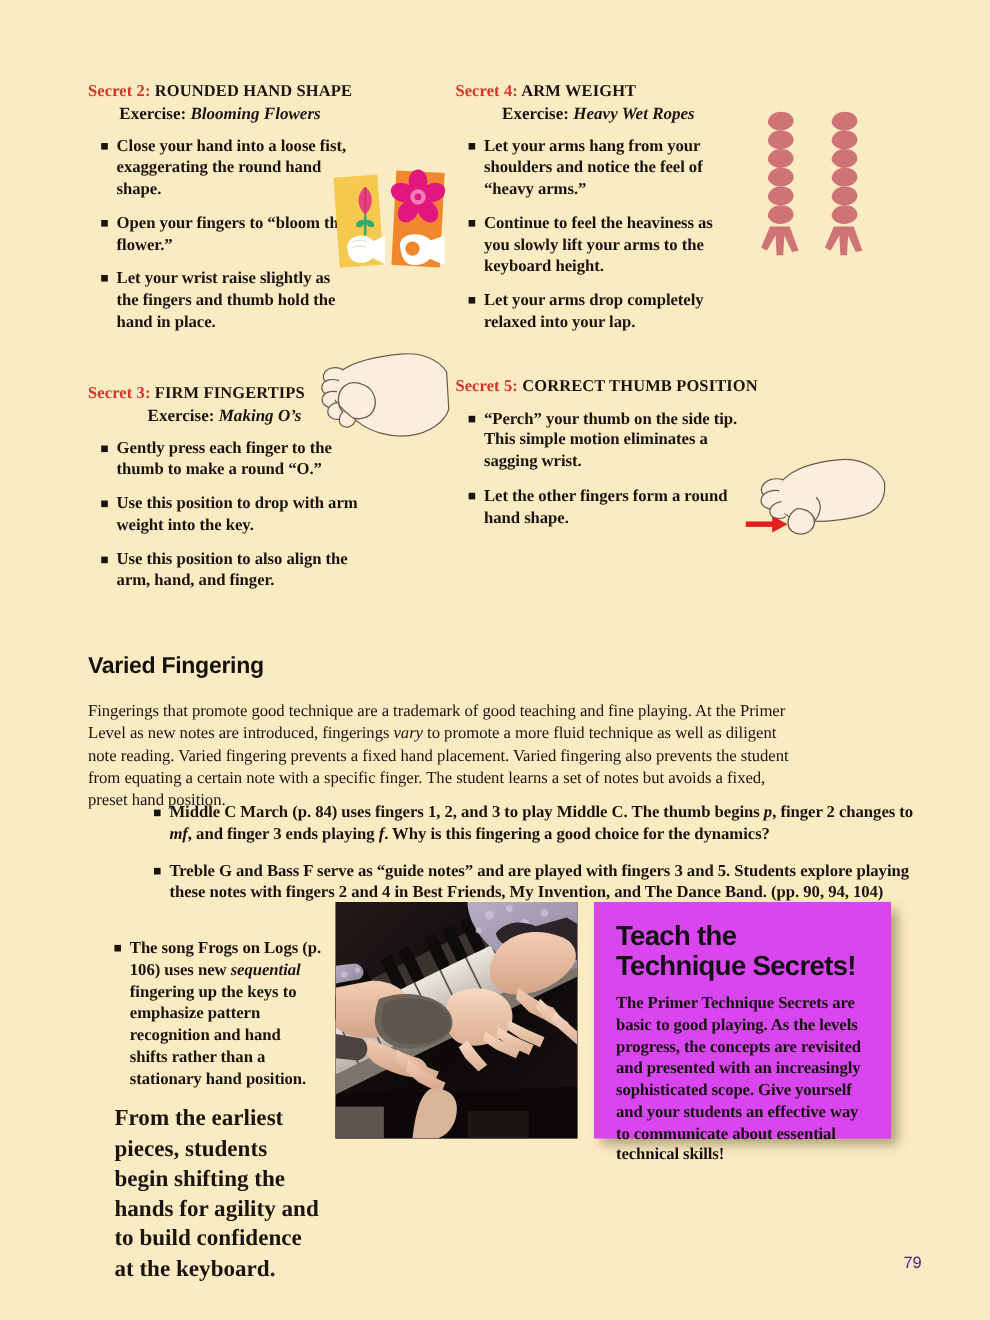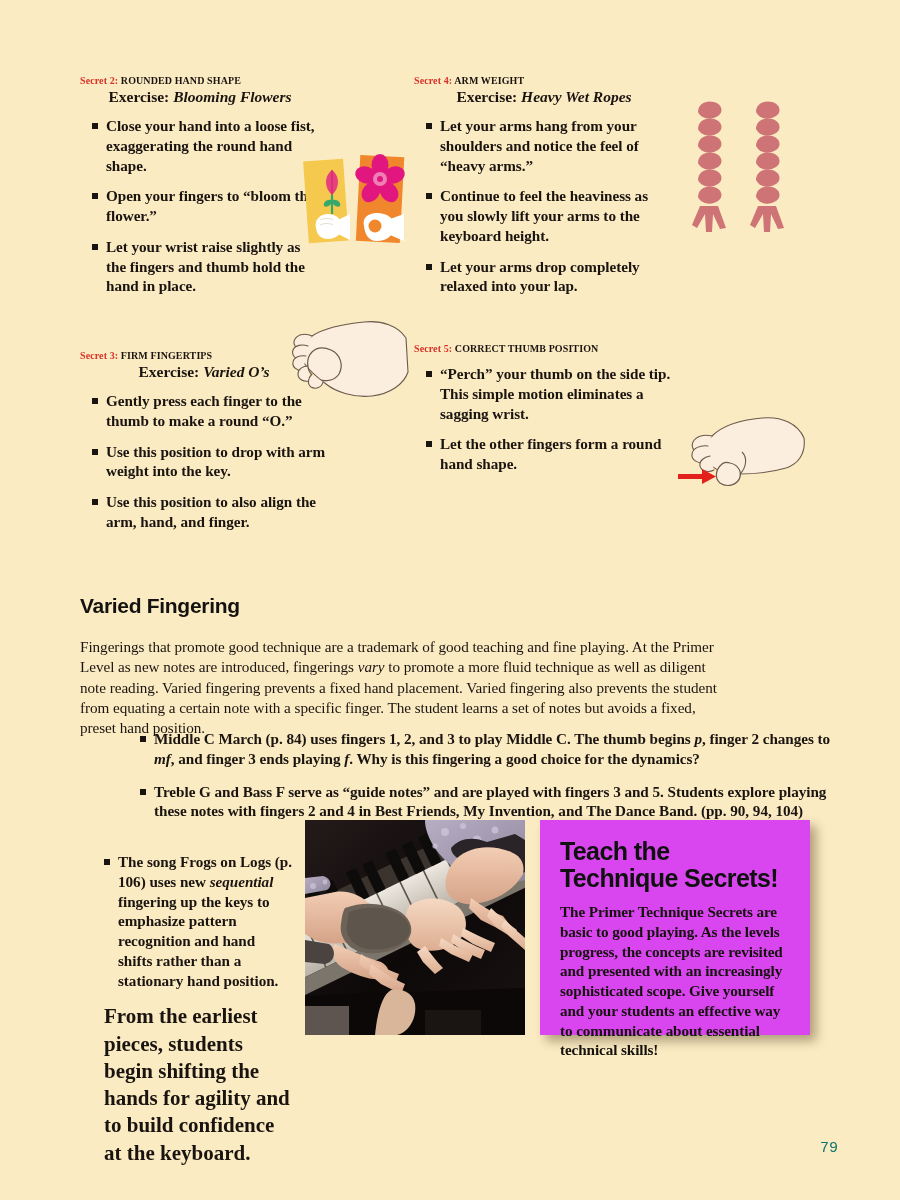--- a/index.html
+++ b/index.html
@@ -16,21 +16,21 @@
     overflow: hidden;
   }
   .page {
     position: absolute;
     inset: 0;
     background: #FBEBC2;
   }
 
   
   .secret-head {
-    font-size: 10px;
+    font-size: 15px;
     line-height: 1.30;
     font-weight: bold;
     letter-spacing: .1px;
   }
   .secret-label {
     color: #D8332A;
     font-weight: bold;
   }
   .secret-title {
     color: #1a1410;
@@ -167,22 +167,22 @@
     color: #15110d;
     letter-spacing: -0.1px;
   }
 
   
   #page-number {
     position: absolute;
     right: 62px;
     bottom: 43px;
     font-size: 15px;
-    color: #0f766e;
-    font-family: Liberation Mono, monospace;
+    color: #4c1d95;
+    font-family: Liberation Sans, sans-serif;
   }
 
   
   #flowers-art { position: absolute; left: 298px; top: 152px; width: 112px; height: 98px; }
   #ropes-art   { position: absolute; left: 686px; top: 98px;  width: 118px; height: 140px; }
   #hand-o-art  { position: absolute; left: 278px; top: 316px; width: 132px; height: 92px; }
   #hand-thumb-art { position: absolute; left: 672px; top: 412px; width: 136px; height: 84px; }
   .art svg { display:block; width:100%; height:100%; }
 </style>
 </head>
@@ -294,21 +294,21 @@
     </svg>
   </div>
 
   <div class="blk" id="secret3">
     <div class="secret-head">
       <span class="secret-label">Secret 3:</span>
       <span class="secret-title">FIRM FINGERTIPS</span>
     </div>
     <div class="exercise-line">
       <span>Exercise:</span>
-      <span class="exercise-name">Varied O’s</span>
+      <span class="exercise-name">Making O’s</span>
     </div>
     <ul class="bullets">
       <li>Gently press each finger to the thumb to make a round “O.”</li>
       <li>Use this position to drop with arm weight into the key.</li>
       <li>Use this position to also align the arm, hand, and finger.</li>
     </ul>
   </div>
 
   <div class="art" id="hand-o-art">
     <svg viewBox="0 0 132 92" xmlns="http://www.w3.org/2000/svg">

